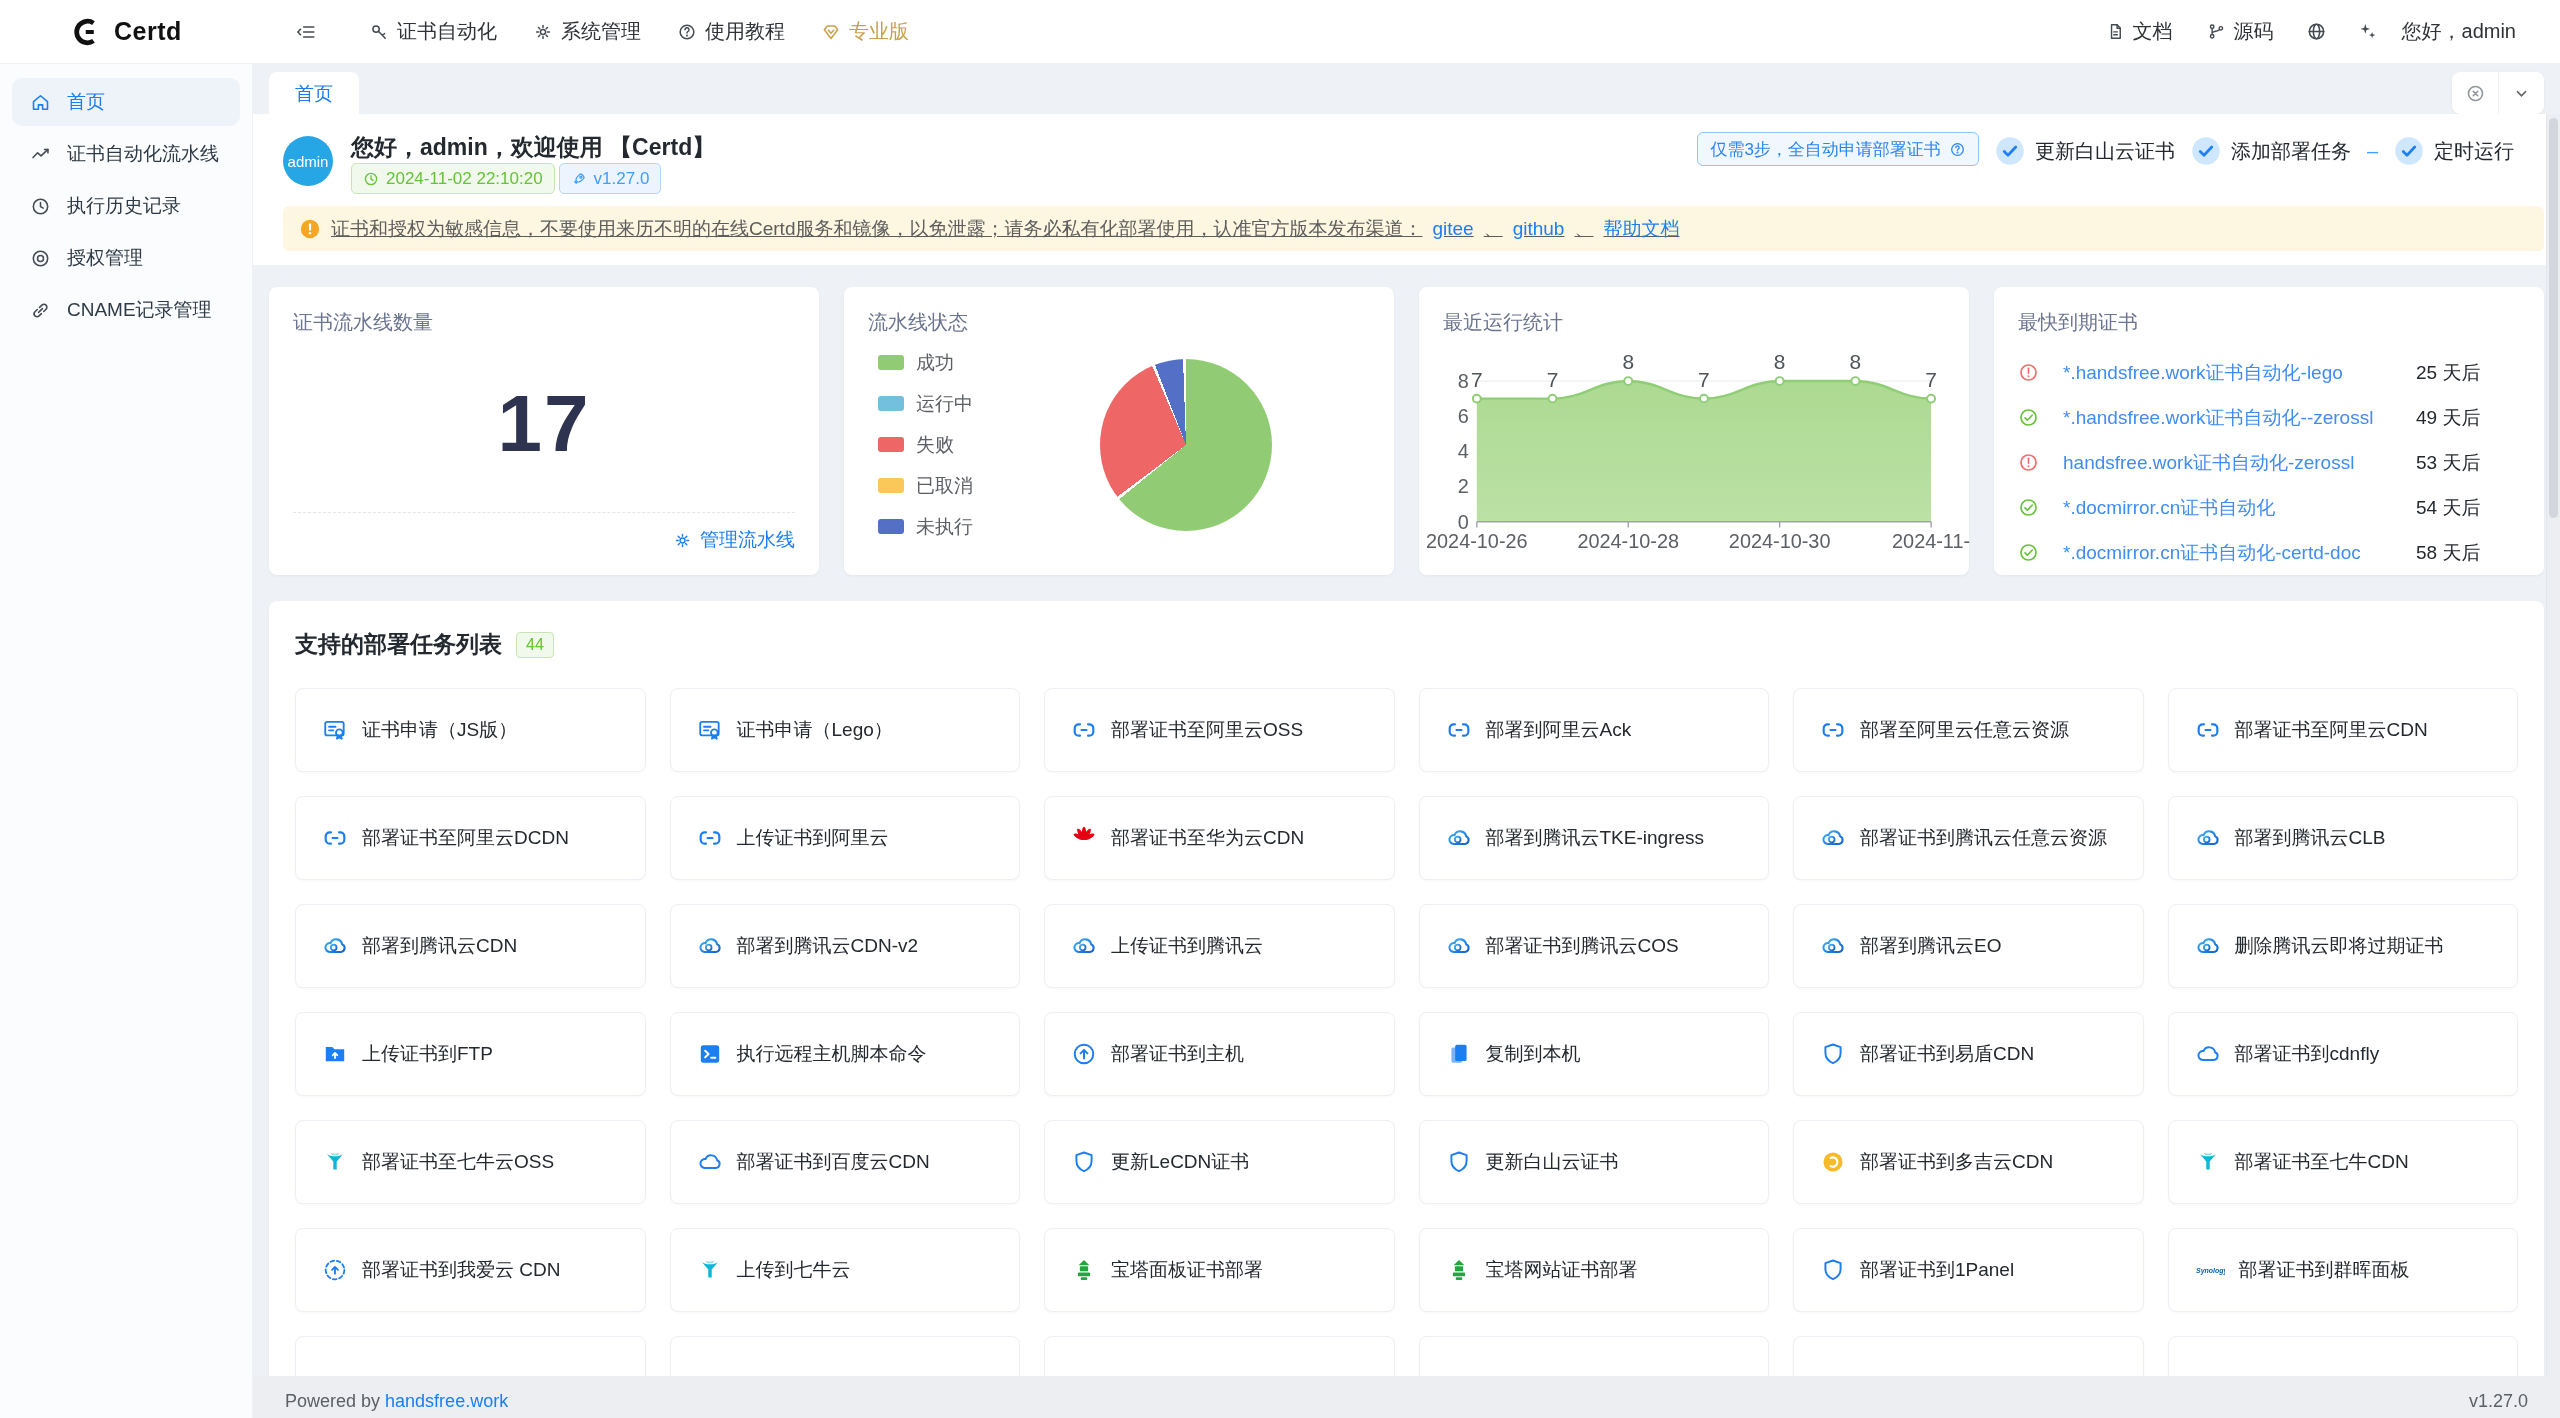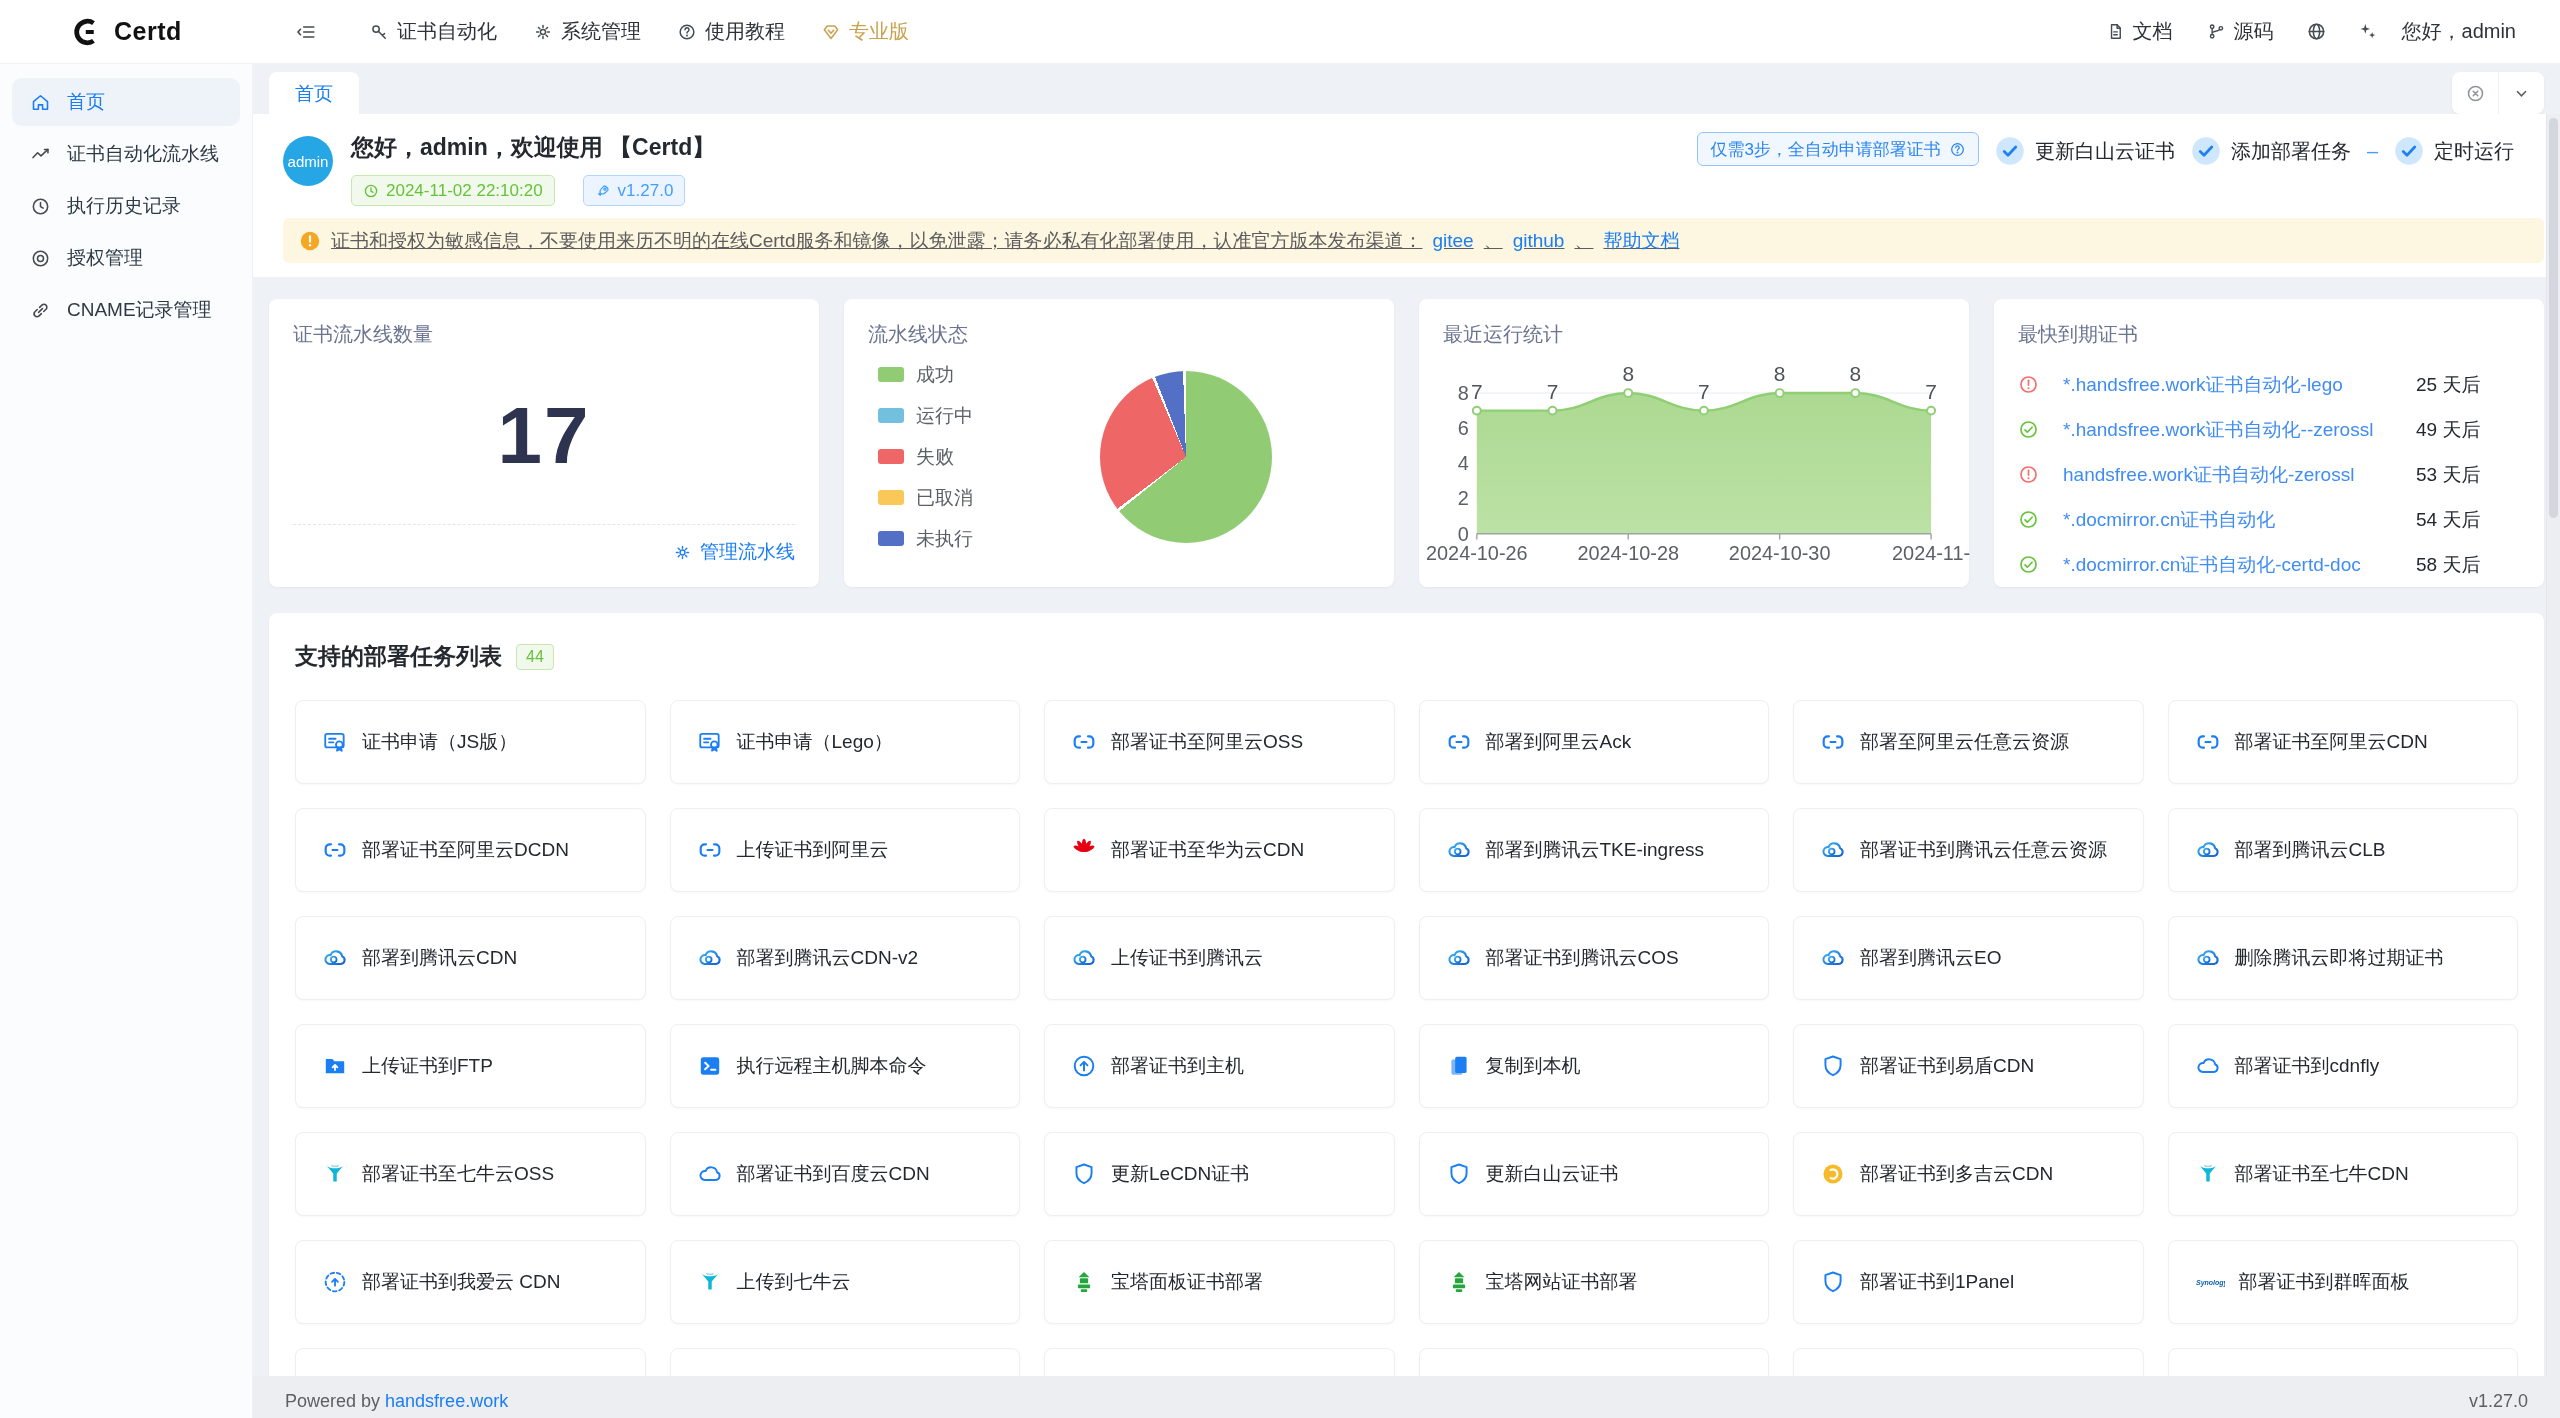--- a/index.html
+++ b/index.html
@@ -39,21 +39,21 @@
   .tab-actions .ta-btn { width:46px; height:42px; display:flex; align-items:center; justify-content:center; cursor:pointer; }
   .tab-actions .ta-btn + .ta-btn { border-left:1px solid #f0f0f0; }
 
   
   .scroll { flex:1; overflow:hidden; position:relative; }
   .welcome-wrap { background:#fff; padding:16px 16px 14px 30px; }
   .welcome-row { display:flex; align-items:flex-start; }
   .avatar { width:50px; height:50px; border-radius:50%; background:#27a6e6; color:#fff; font-size:15px; display:flex; align-items:center; justify-content:center; flex-shrink:0; margin-top:6px; }
   .w-left { margin-left:18px; }
   .w-title { font-size:23px; font-weight:bold; color:#24292f; margin-top:2px; }
-  .w-badges { display:flex; gap:28px; margin-top:12px; }
+  .w-badges { display:flex; gap:4px; margin-top:0; }
   .badge { display:flex; align-items:center; gap:7px; height:31px; padding:0 11px; border-radius:5px; font-size:17px; }
   .badge.time { background:#f0f9eb; border:1px solid #c7e6b2; color:#67c23a; }
   .badge.ver  { background:#ecf5ff; border:1px solid #b1d5fb; color:#409eff; }
   .w-right { margin-left:auto; padding-right:30px; display:flex; flex-direction:row; align-items:flex-end; gap:16px; margin-top:2px; }
   .guide-badge { display:flex; align-items:center; gap:8px; border:1px solid #92c4f9; background:#f0f7ff; color:#2b85f0; border-radius:6px; height:34px; padding:0 12px; font-size:17px; cursor:pointer; }
   .steps { display:flex; align-items:center; gap:16px; font-size:20px; color:#24292f; }
   .step { display:flex; align-items:center; gap:10px; }
   .step-sep { color:#409eff; font-size:20px; }
 
   .alert { margin-top:12px; background:#fdf6e0; border-radius:6px; min-height:45px; display:flex; align-items:center; gap:10px; padding:0 16px; font-size:19px; color:#5d5d5d;text-decoration:underline; }

